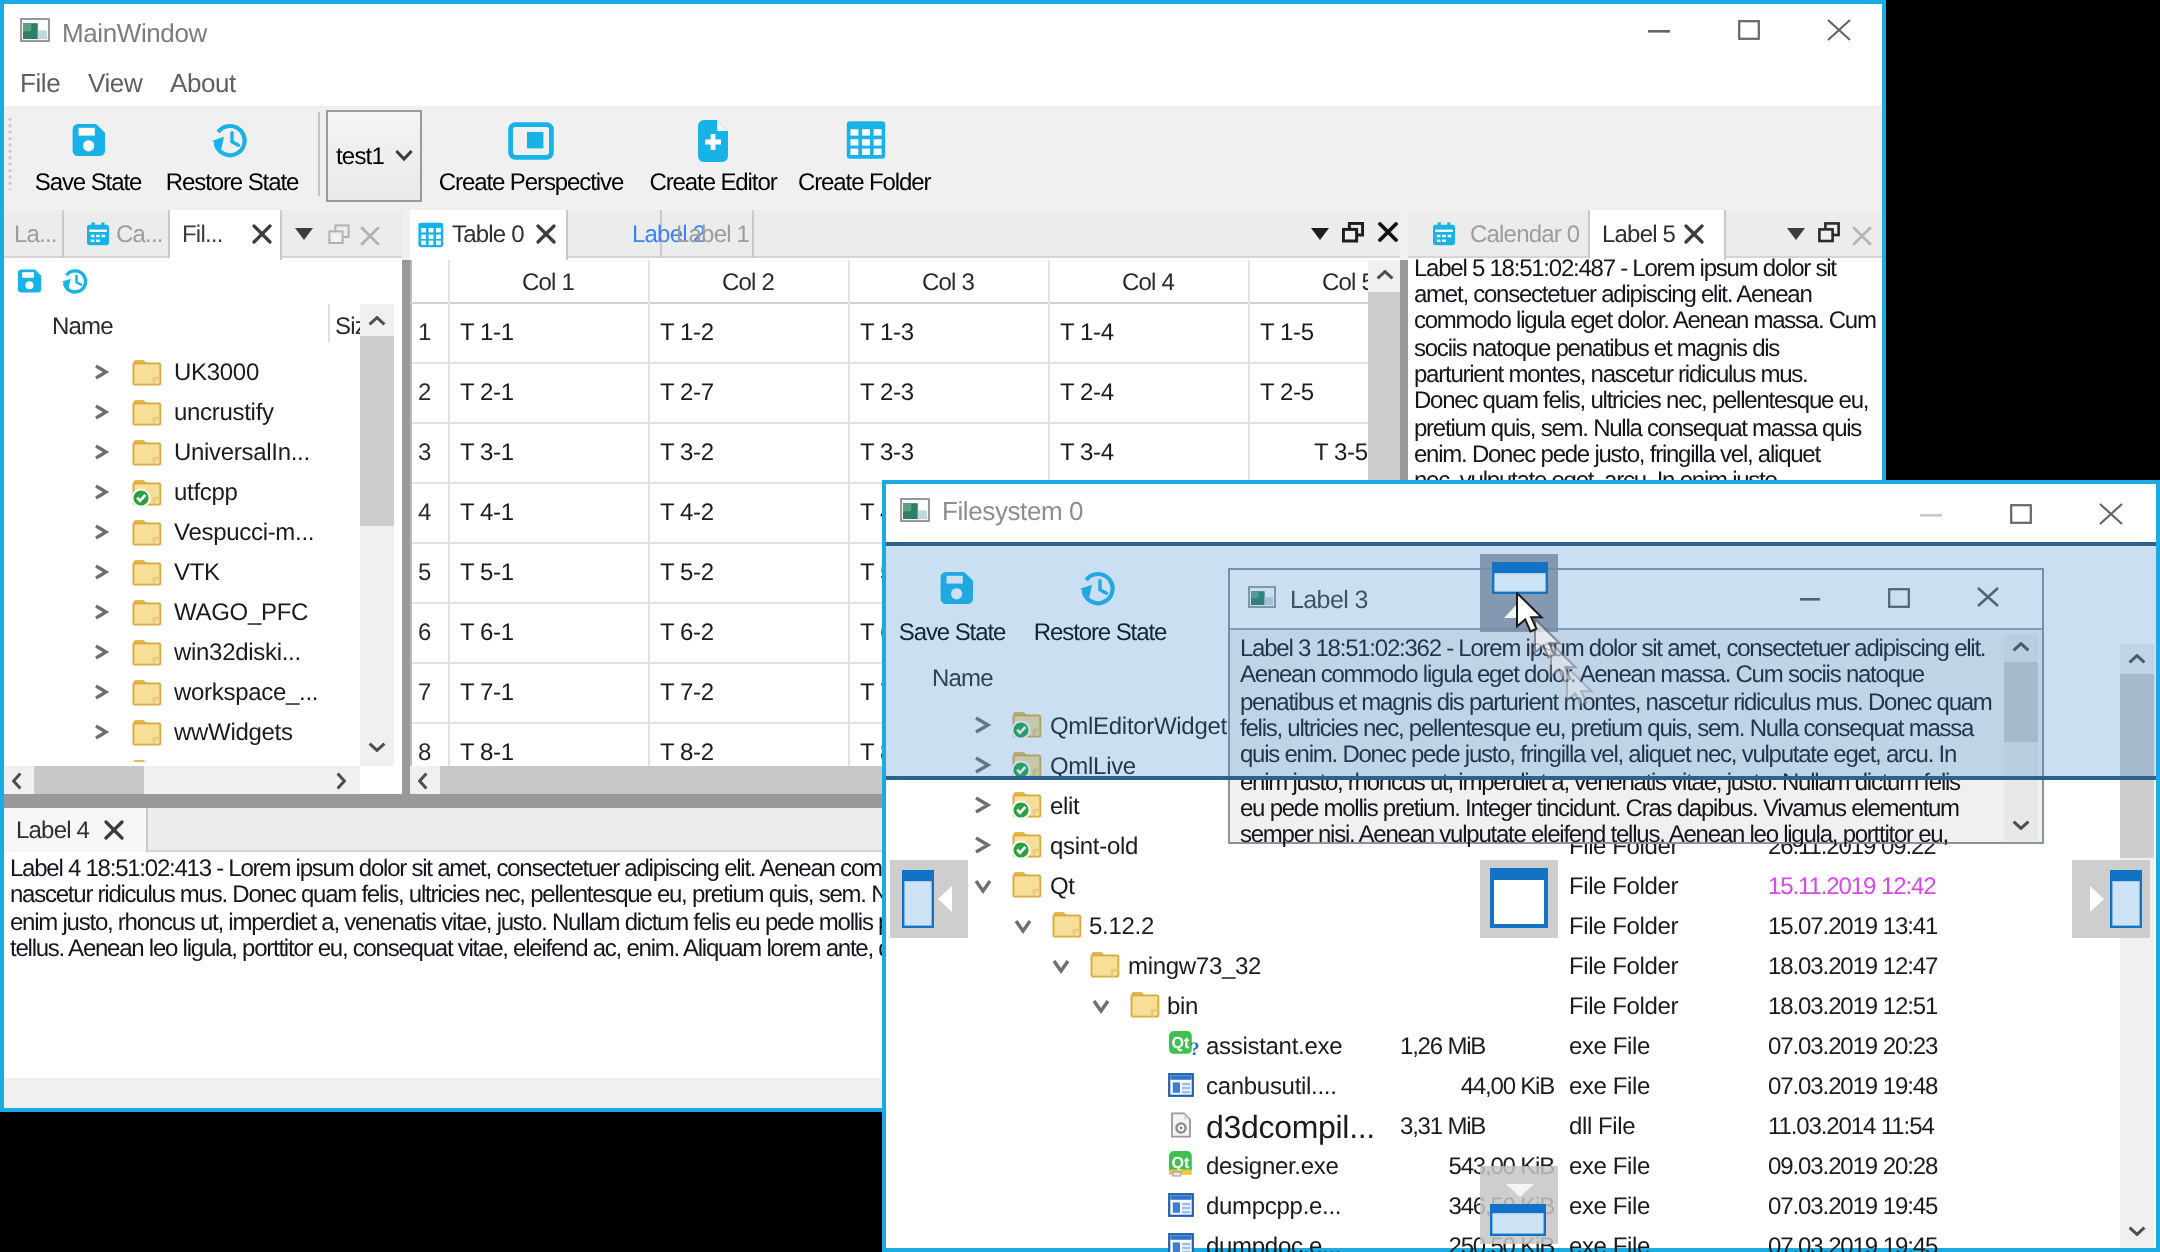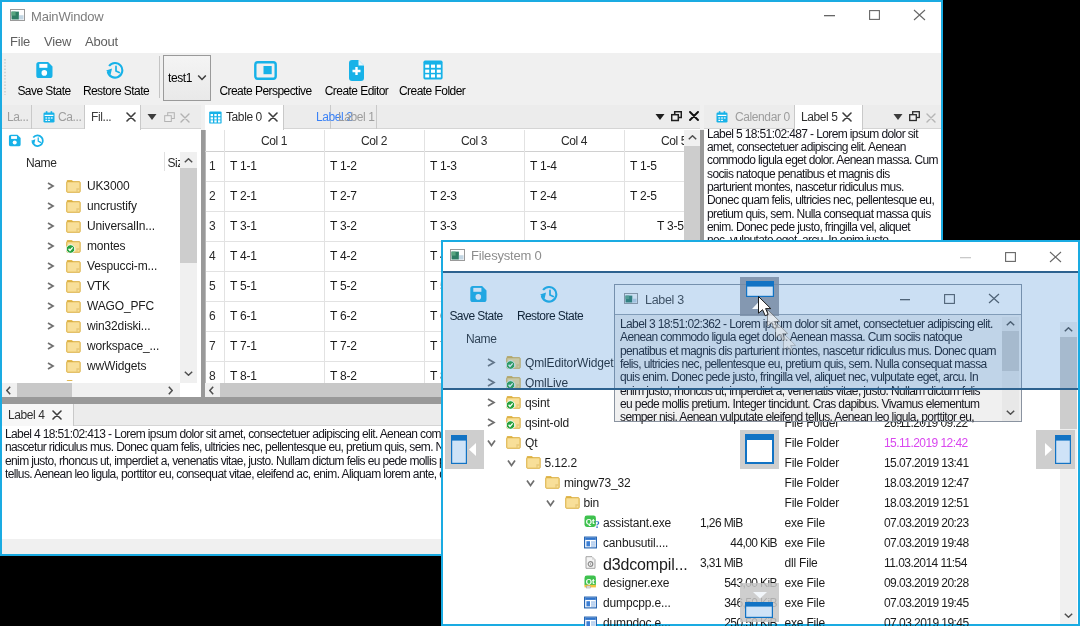--- a/index.html
+++ b/index.html
@@ -173,21 +173,21 @@
   </svg>
 <svg style="position:absolute;left:66px;top:239px;z-index:4;" width="15" height="14" viewBox="0 0 15 14">
     <path d="M0.7,3.6 V2.0 a1,1 0 0 1 1,-1 H5.9 l1.6,1.7 H13.4 V3.6 Z" fill="#e2b953"></path>
     <rect x="0.7" y="2.7" width="13.5" height="10.6" rx="0.8" fill="#f4d37a"></rect>
     <rect x="1.3" y="3.3" width="12.3" height="9.4" rx="0.5" fill="#f8df99"></rect>
     <rect x="0.7" y="2.7" width="13.5" height="10.6" rx="0.8" fill="none" stroke="#d9ab3c" stroke-width="0.9"></rect>
     <path d="M11.0,13.2 v-3.2 h3.2" fill="none" stroke="#e7c97a" stroke-width="1.3"></path>
     <circle cx="4.5" cy="10.0" r="4.3" fill="#27a23d" stroke="#fff" stroke-width="1.0"></circle>
     <path d="M2.6,9.8 l1.4,1.6 l2.7,-3.0" fill="none" stroke="#fff" stroke-width="1.35"></path>
   </svg>
-<div class="" style="left:87px;top:239px;width:92px;height:17px;z-index:4;font-size:12px;letter-spacing:-0.15px;overflow:hidden;color:#1b1b1b;">montes</div>
+<div class="" style="left:87px;top:239px;width:92px;height:17px;z-index:4;font-size:12px;letter-spacing:-0.15px;overflow:hidden;color:#1b1b1b;">utfcpp</div>
 <svg style="position:absolute;left:47px;top:262px;z-index:4;" width="8" height="9" viewBox="0 0 8 9">
     <path d="M1,1 L6,4.0 L1,7" fill="none" stroke="#6f6f6f" stroke-width="1.7"></path>
   </svg>
 <svg style="position:absolute;left:66px;top:259px;z-index:4;" width="15" height="14" viewBox="0 0 15 14">
     <path d="M0.7,3.6 V2.0 a1,1 0 0 1 1,-1 H5.9 l1.6,1.7 H13.4 V3.6 Z" fill="#e2b953"></path>
     <rect x="0.7" y="2.7" width="13.5" height="10.6" rx="0.8" fill="#f4d37a"></rect>
     <rect x="1.3" y="3.3" width="12.3" height="9.4" rx="0.5" fill="#f8df99"></rect>
     <rect x="0.7" y="2.7" width="13.5" height="10.6" rx="0.8" fill="none" stroke="#d9ab3c" stroke-width="0.9"></rect>
     <path d="M11.0,13.2 v-3.2 h3.2" fill="none" stroke="#e7c97a" stroke-width="1.3"></path>
   </svg>
@@ -508,21 +508,21 @@
   </svg>
 <svg style="position:absolute;left:506.0px;top:395px;z-index:11;" width="15" height="14" viewBox="0 0 15 14">
     <path d="M0.7,3.6 V2.0 a1,1 0 0 1 1,-1 H5.9 l1.6,1.7 H13.4 V3.6 Z" fill="#e2b953"></path>
     <rect x="0.7" y="2.7" width="13.5" height="10.6" rx="0.8" fill="#f4d37a"></rect>
     <rect x="1.3" y="3.3" width="12.3" height="9.4" rx="0.5" fill="#f8df99"></rect>
     <rect x="0.7" y="2.7" width="13.5" height="10.6" rx="0.8" fill="none" stroke="#d9ab3c" stroke-width="0.9"></rect>
     <path d="M11.0,13.2 v-3.2 h3.2" fill="none" stroke="#e7c97a" stroke-width="1.3"></path>
     <circle cx="4.5" cy="10.0" r="4.3" fill="#27a23d" stroke="#fff" stroke-width="1.0"></circle>
     <path d="M2.6,9.8 l1.4,1.6 l2.7,-3.0" fill="none" stroke="#fff" stroke-width="1.35"></path>
   </svg>
-<div class="" style="left:525.0px;top:395.5px;width:140px;height:13px;z-index:11;font-size:12px;letter-spacing:-0.15px;color:#1b1b1b;">qsint</div>
+<div class="" style="left:525.0px;top:395.5px;width:140px;height:13px;z-index:11;font-size:12px;letter-spacing:-0.15px;color:#1b1b1b;">elit</div>
 <div class="" style="left:784.5px;top:395.5px;width:80px;height:13px;z-index:11;font-size:12px;letter-spacing:-0.2px;color:#1b1b1b;">File Folder</div>
 <div class="" style="left:884px;top:395.5px;width:100px;height:13px;z-index:11;font-size:12px;letter-spacing:-0.55px;color:#1b1b1b;">26.11.2019 09:22</div>
 <svg style="position:absolute;left:487.0px;top:418px;z-index:11;" width="9" height="9" viewBox="0 0 9 9">
     <path d="M1,1 L7,4.5 L1,8" fill="none" stroke="#6f6f6f" stroke-width="1.7"></path>
   </svg>
 <svg style="position:absolute;left:506.0px;top:415px;z-index:11;" width="15" height="14" viewBox="0 0 15 14">
     <path d="M0.7,3.6 V2.0 a1,1 0 0 1 1,-1 H5.9 l1.6,1.7 H13.4 V3.6 Z" fill="#e2b953"></path>
     <rect x="0.7" y="2.7" width="13.5" height="10.6" rx="0.8" fill="#f4d37a"></rect>
     <rect x="1.3" y="3.3" width="12.3" height="9.4" rx="0.5" fill="#f8df99"></rect>
     <rect x="0.7" y="2.7" width="13.5" height="10.6" rx="0.8" fill="none" stroke="#d9ab3c" stroke-width="0.9"></rect>

